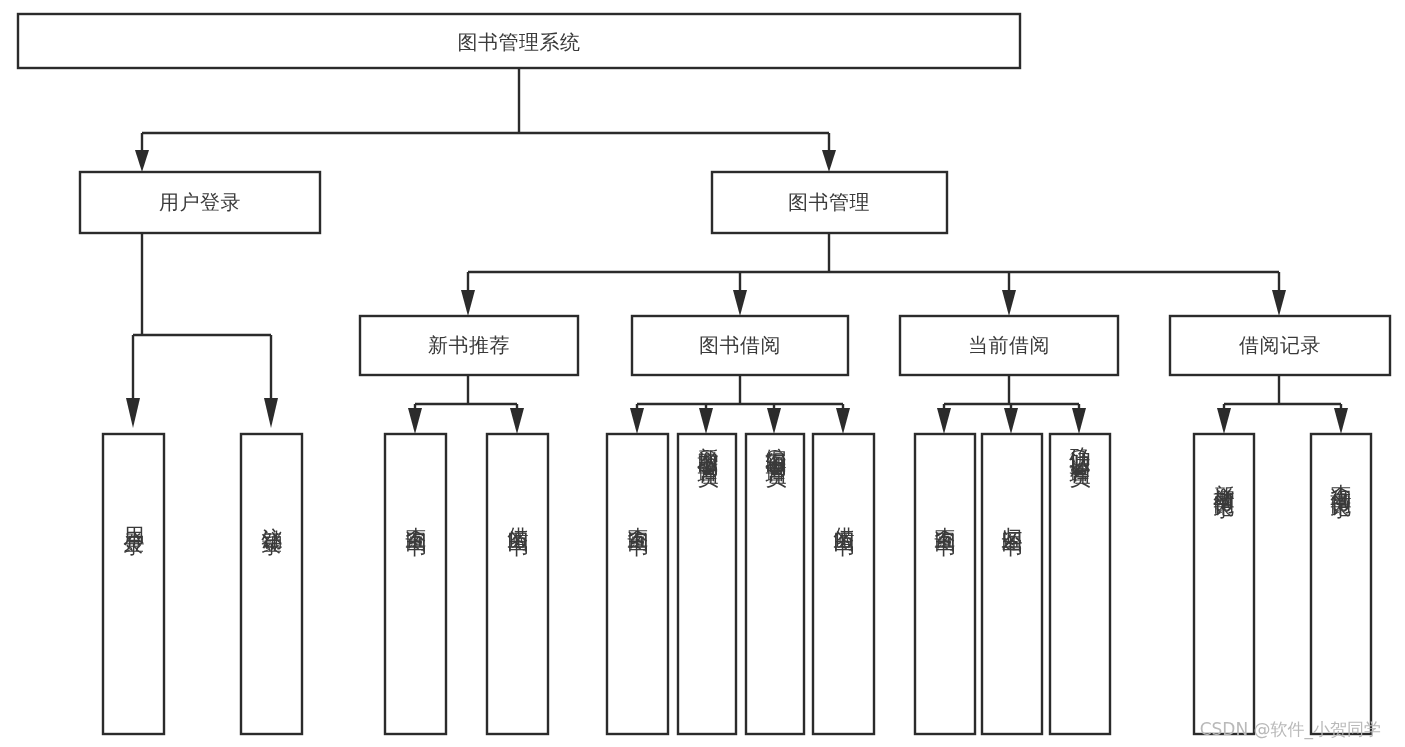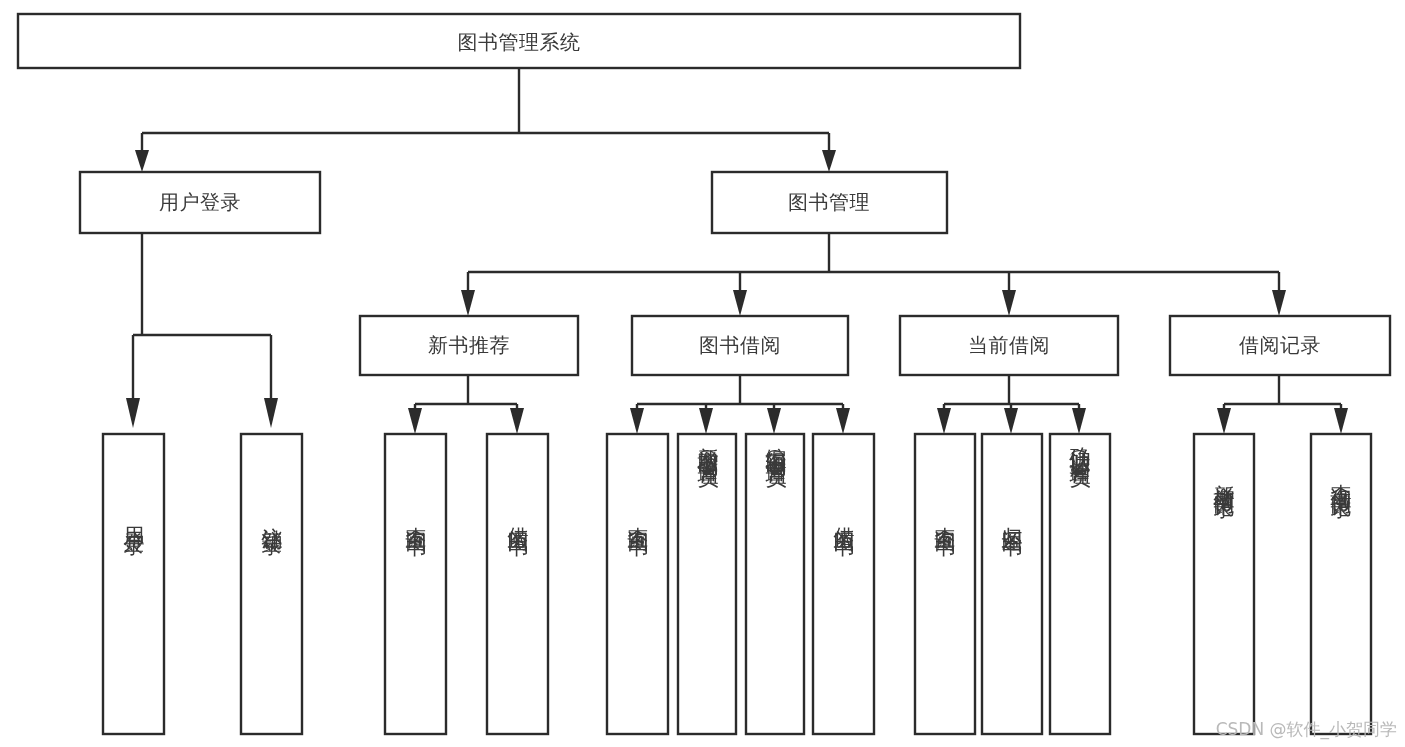--- a/index.html
+++ b/index.html
@@ -53,21 +53,21 @@
     stroke: #2b2b2b;
     stroke-width: 2.4;
     fill: none;
   }
   .arrow-head {
     fill: #2b2b2b;
     stroke: none;
   }
   .watermark {
     position: absolute;
-    right: 8px;
+    right: 24px;
     bottom: 6px;
     font-family: "DejaVu Sans", "Liberation Sans", sans-serif;
     font-size: 17px;
     color: #b9b9b9;
     white-space: nowrap;
     user-select: none;
   }
 </style>
 </head>
 <body>

